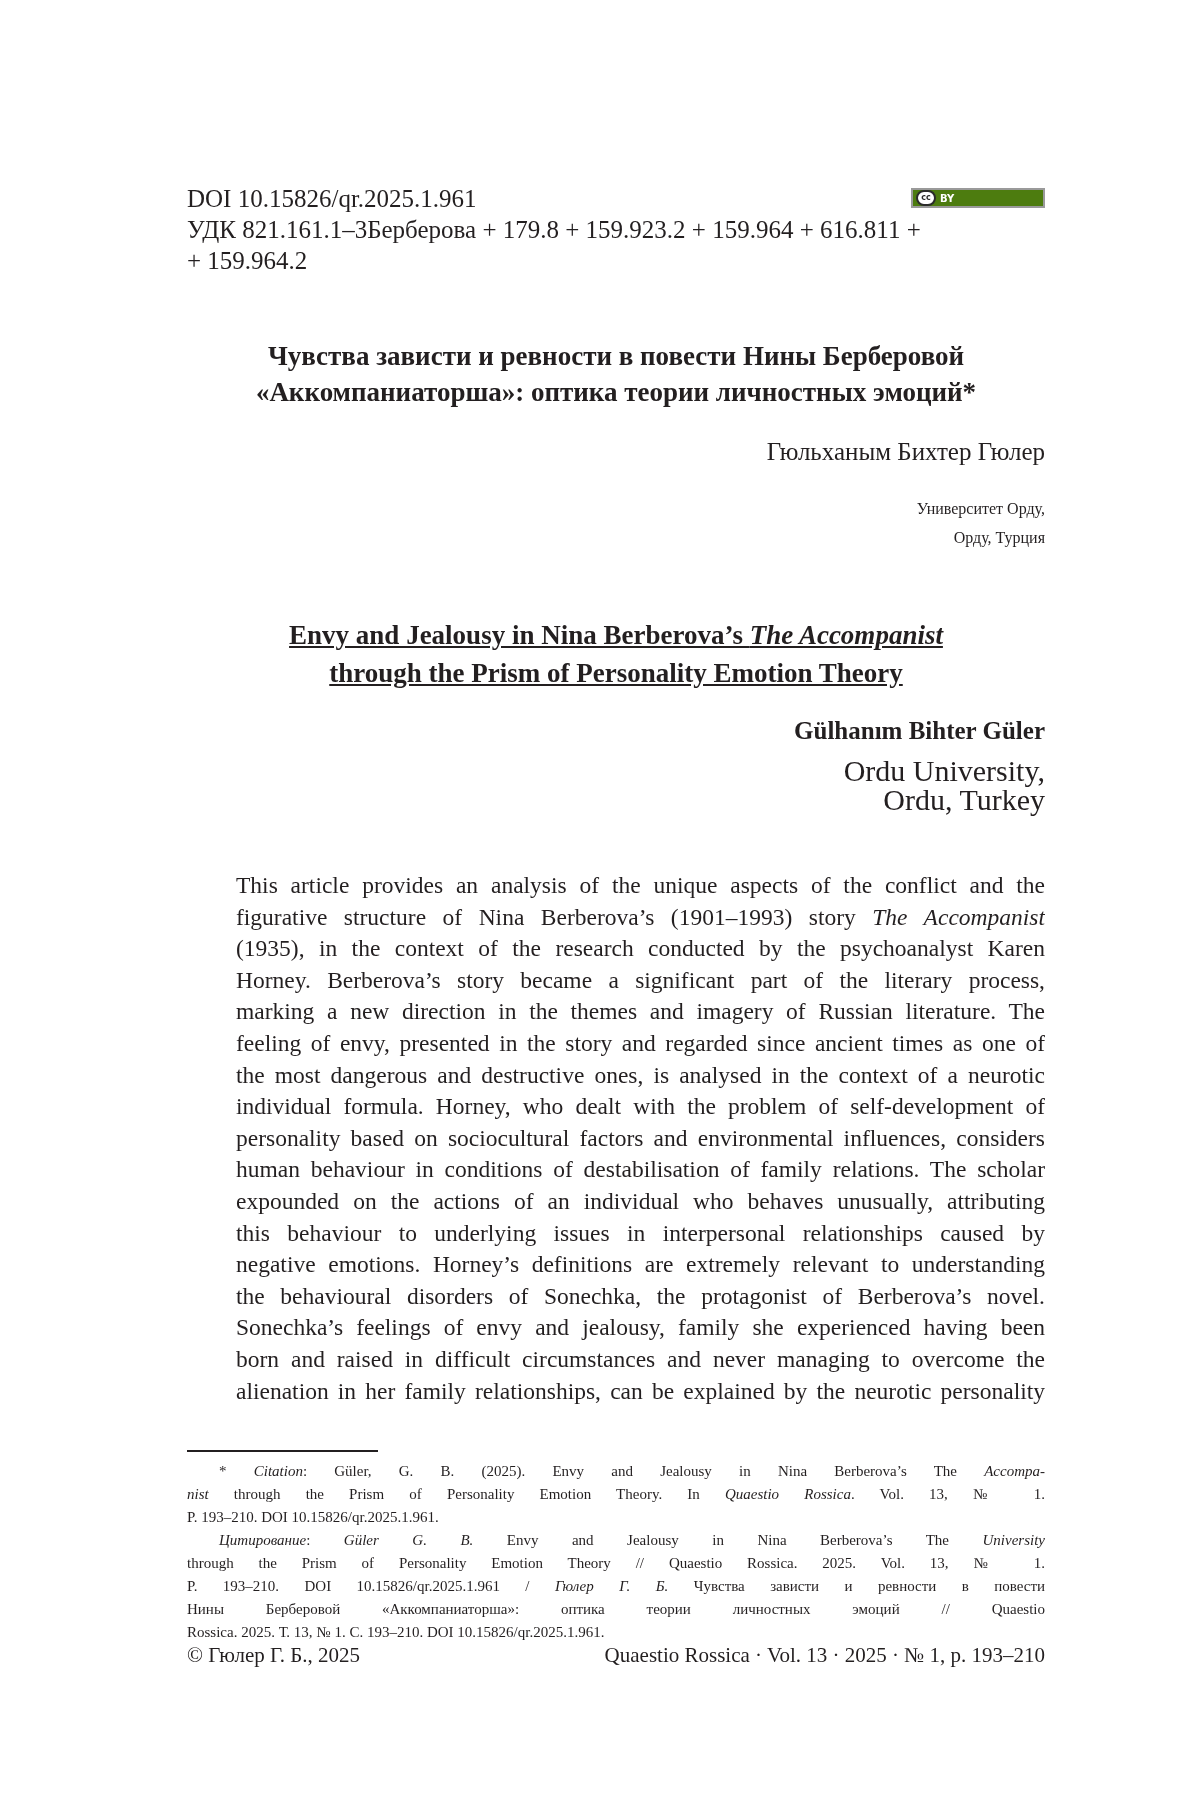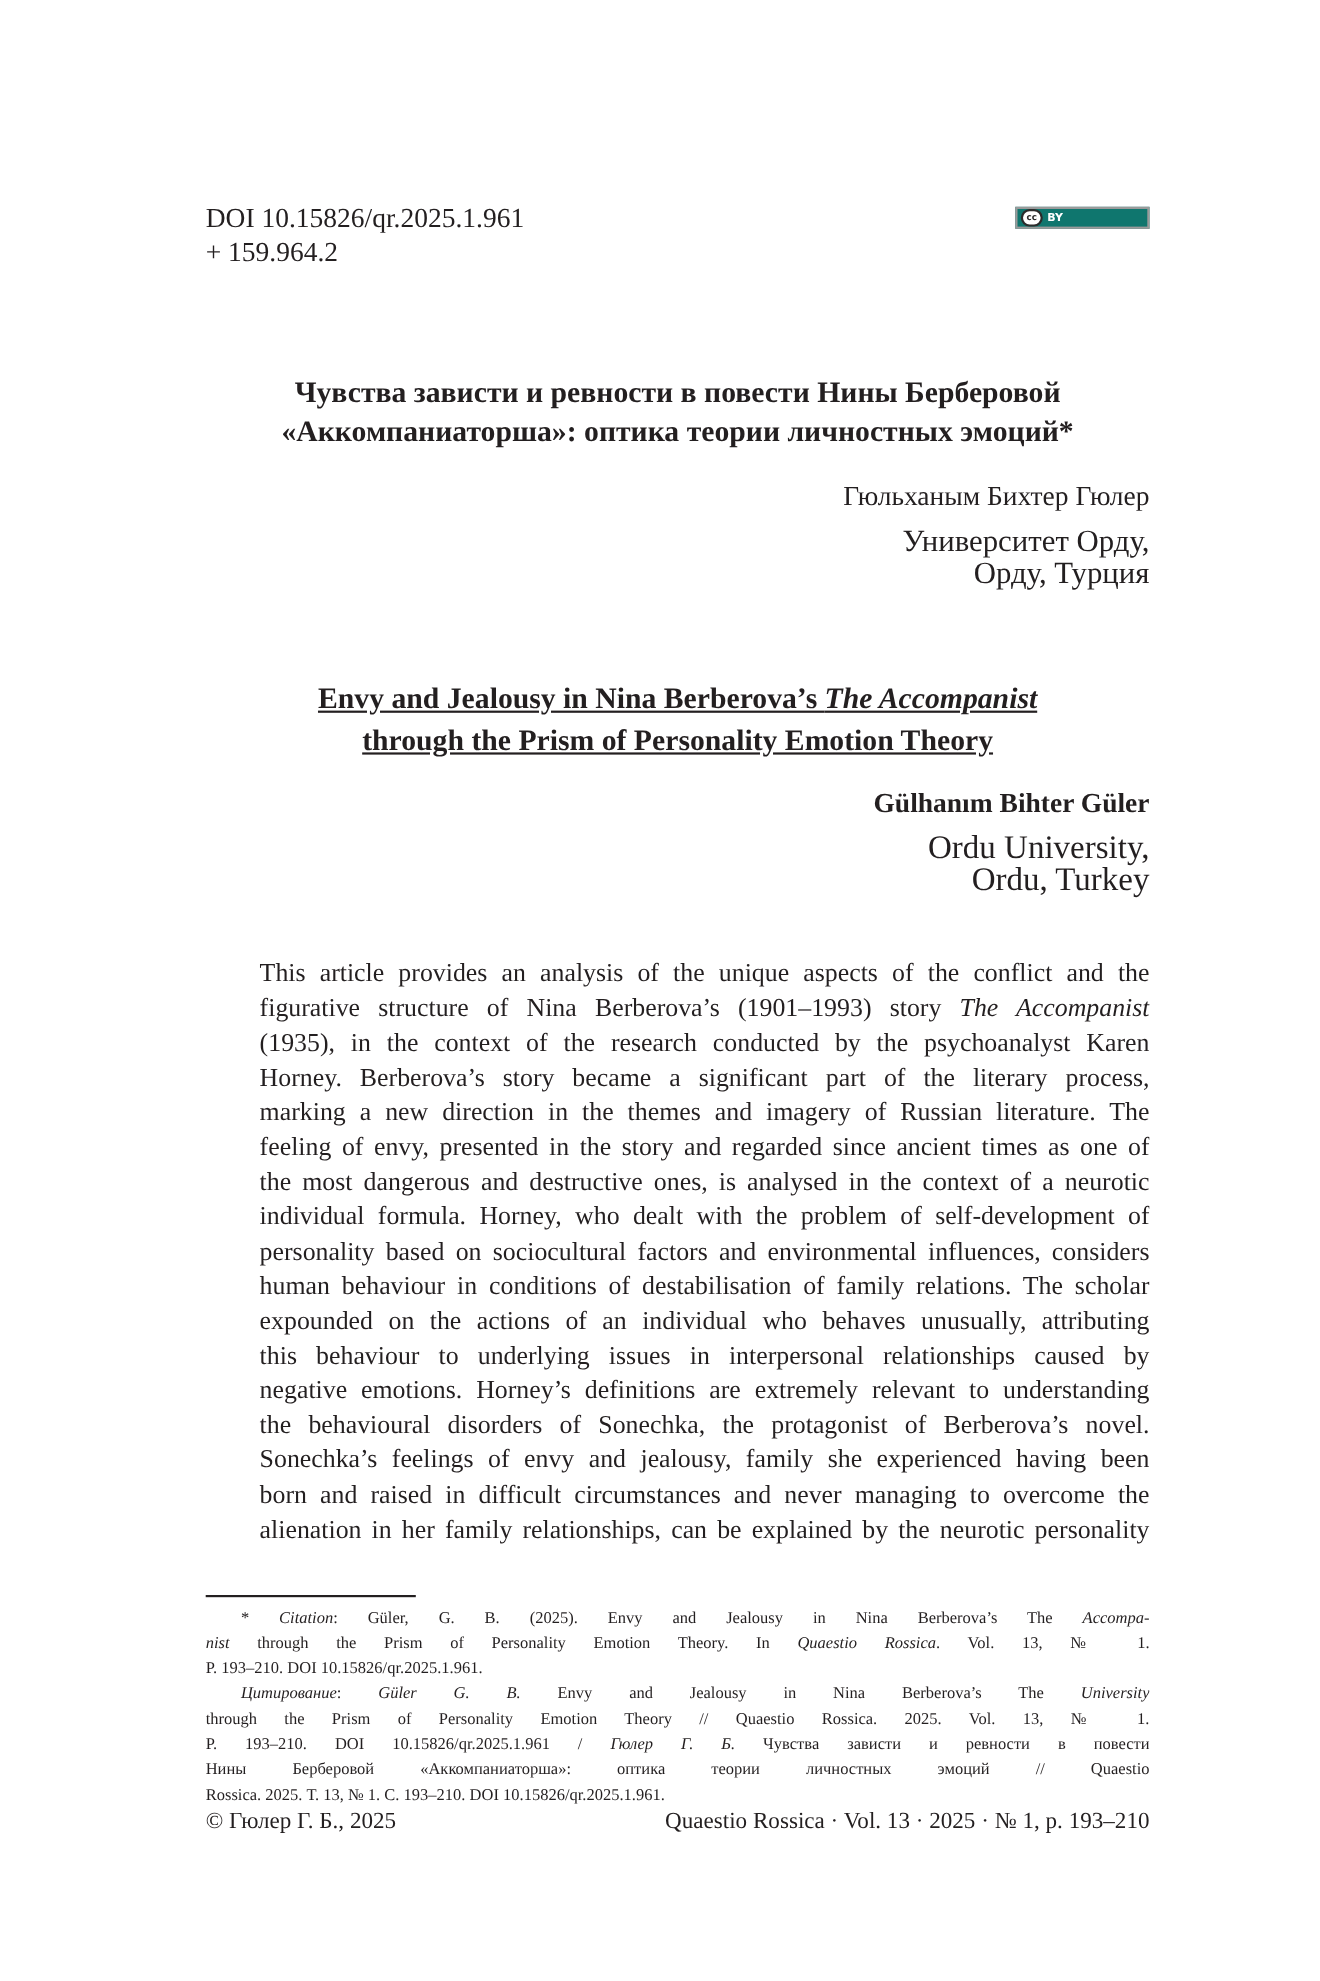--- a/index.html
+++ b/index.html
@@ -6,37 +6,37 @@
   body {
     width: 1200px; height: 1801px; position: relative; overflow: hidden;
     font-family: "Liberation Serif", "DejaVu Serif", serif;
     color: #231f20;
   }
   .page { position: absolute; left: 187px; top: 0; width: 858px; height: 1801px; }
 
   .meta { position: absolute; top: 183px; left: 0; width: 858px; font-size: 25px; line-height: 31px; }
   .meta .line { white-space: nowrap; }
   .cc-badge {
-    position: absolute; right: 0; top: 5px; width: 122px; height: 20px;
-    background: #0f766e; border: 2px solid #9a9a9a; box-sizing: border-box;
+    position: absolute; right: 0; top: 5px; width: 134px; height: 20px;
+    background: #4d7c0f; border: 2px solid #9a9a9a; box-sizing: border-box;
     display: flex; align-items: center; padding-left: 3px;
   }
   .cc-circle {
     width: 20px; height: 16px; border-radius: 8px; background: #fff; border: 2px solid #2b2b2b;
     box-sizing: border-box; font-family: "DejaVu Sans", sans-serif; font-weight: bold;
     font-size: 8px; line-height: 12px; text-align: center; color: #2b2b2b;
   }
   .cc-by { color: #fff; font-family: "DejaVu Sans", sans-serif; font-weight: bold; font-size: 10px; margin-left: 4px; }
 
   .title-ru {
     position: absolute; top: 338px; left: 0; width: 858px; text-align: center;
     font-weight: bold; font-size: 27px; line-height: 36px;
   }
   .author-ru { position: absolute; top: 438px; right: 0; font-weight: normal; font-size: 25px; text-align: right; }
-  .affil-ru { position: absolute; top: 478px; right: 0; font-size: 28px; line-height: 29px; text-align: right; }
+  .affil-ru { position: absolute; top: 494px; right: 0; font-size: 16px; line-height: 29px; text-align: right; }
 
   .title-en {
     position: absolute; top: 616px; left: 0; width: 858px; text-align: center;
     font-weight: bold; font-size: 27px; line-height: 38px; text-decoration: underline;
   }
   .title-en i { font-weight: bold; }
   .author-en { position: absolute; top: 717px; right: 0; font-weight: bold; font-size: 25px; text-align: right; }
   .affil-en { position: absolute; top: 756px; right: 0; font-size: 30px; line-height: 29px; text-align: right; }
 
   .abstract {
@@ -57,20 +57,21 @@
 <body>
 
 <div class="page">
 
   <div class="meta">
     <div class="line">DOI 10.15826/qr.2025.1.961</div>
     <div class="cc-badge">
       <span class="cc-circle">cc</span>
       <span class="cc-by">BY</span>
     </div>
+    <div class="line">УДК 821.161.1–3Берберова + 179.8 + 159.923.2 + 159.964 + 616.811 +</div>
     <div class="line">+ 159.964.2</div>
   </div>
 
   <div class="title-ru">
     <div>Чувства зависти и ревности в повести Нины Берберовой</div>
     <div>«Аккомпаниаторша»: оптика теории личностных эмоций*</div>
   </div>
   <div class="author-ru">Гюльханым Бихтер Гюлер</div>
   <div class="affil-ru">
     <div>Университет Орду,</div>

